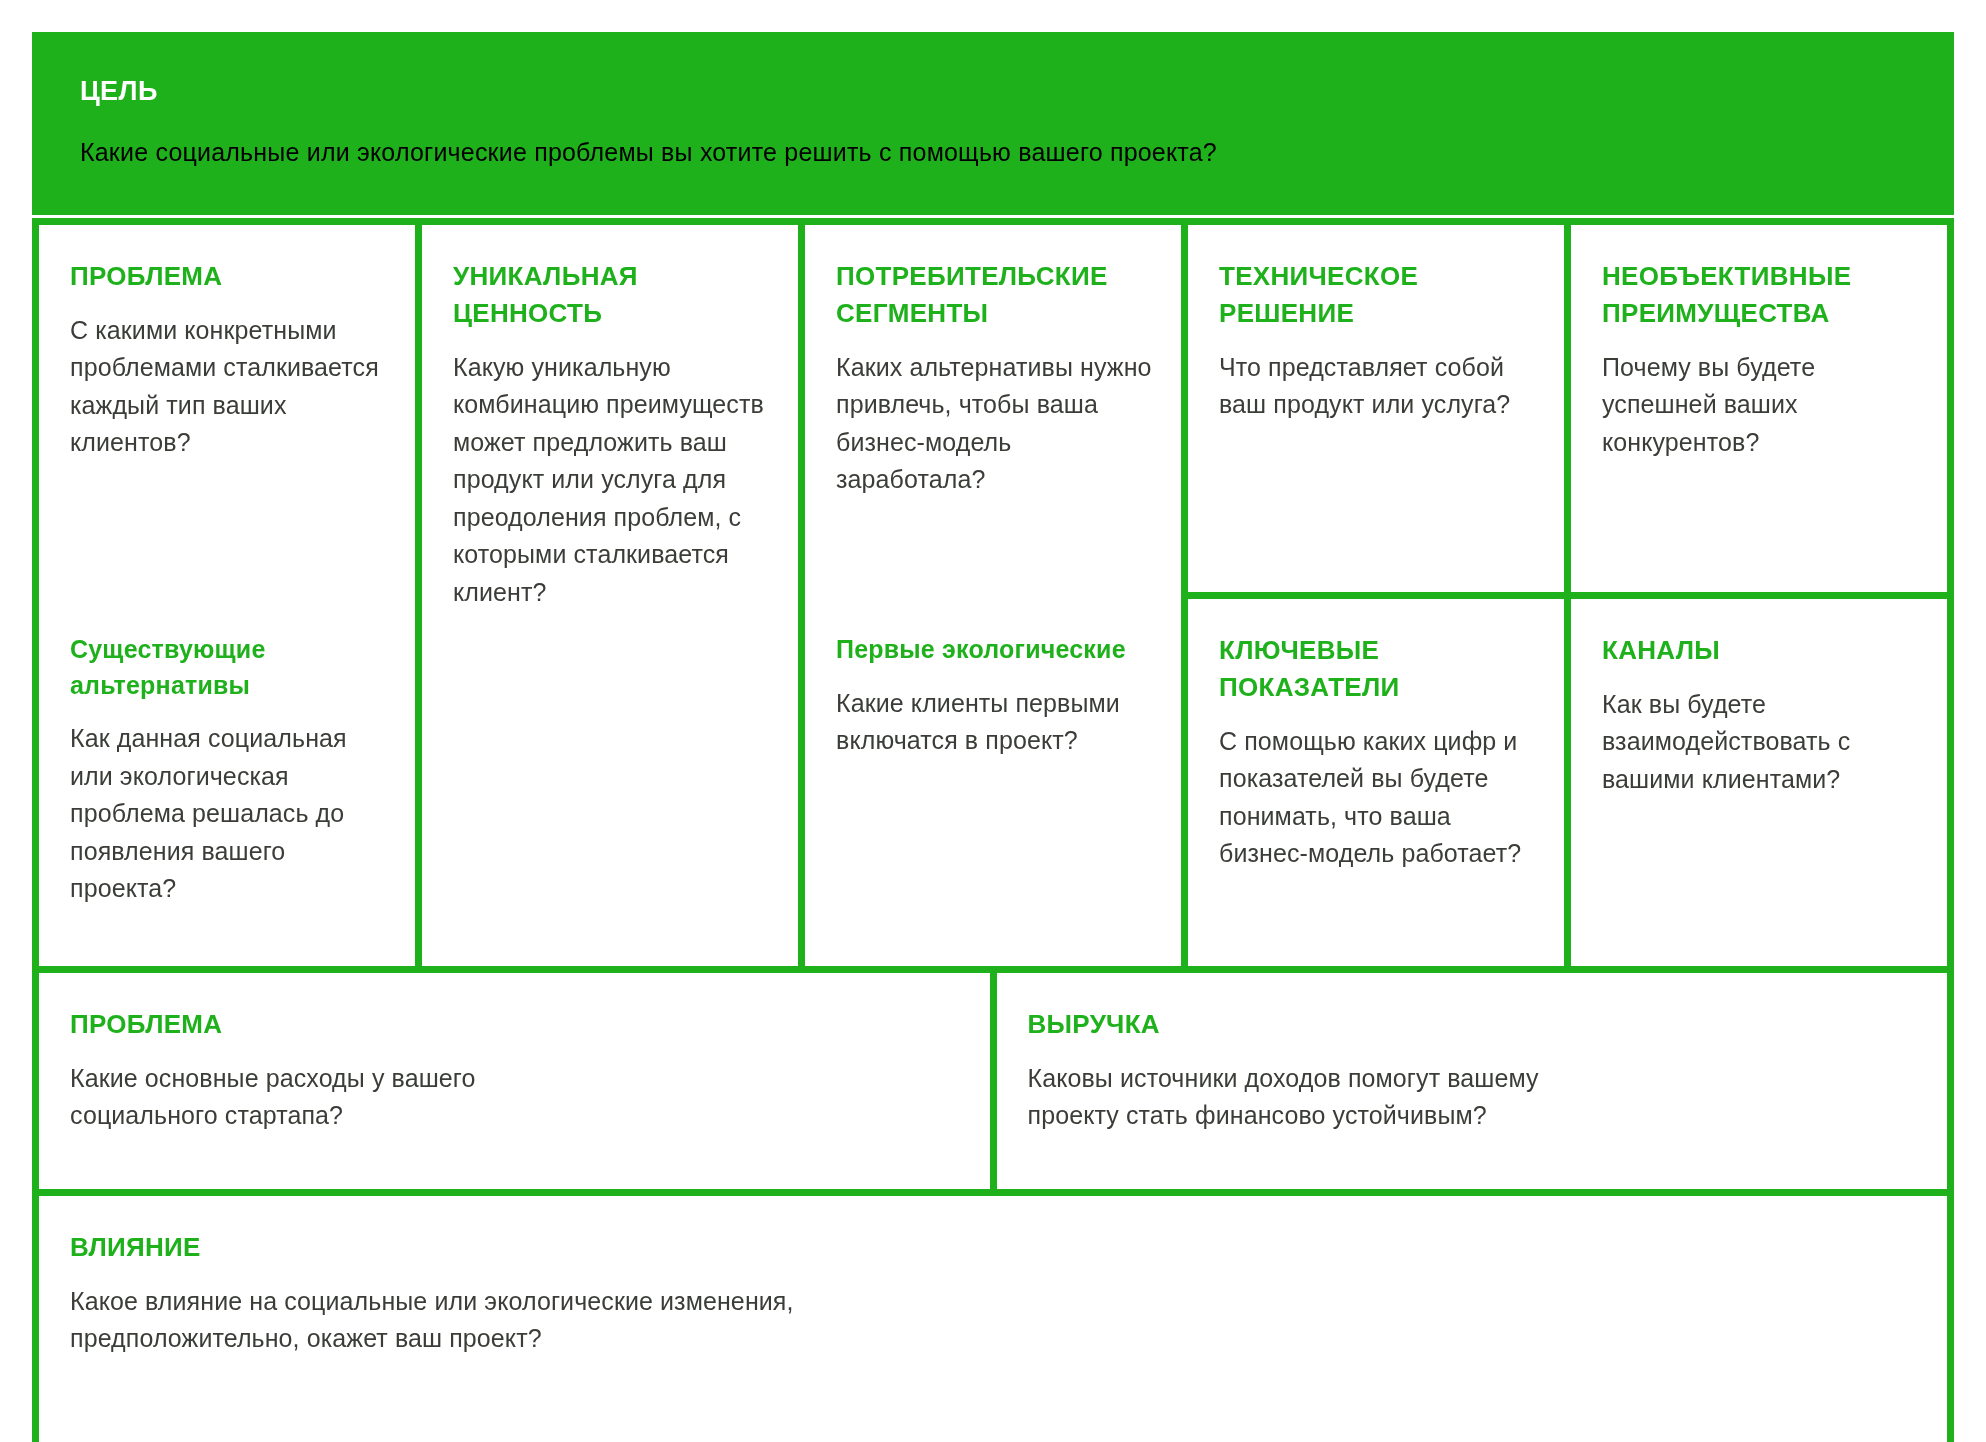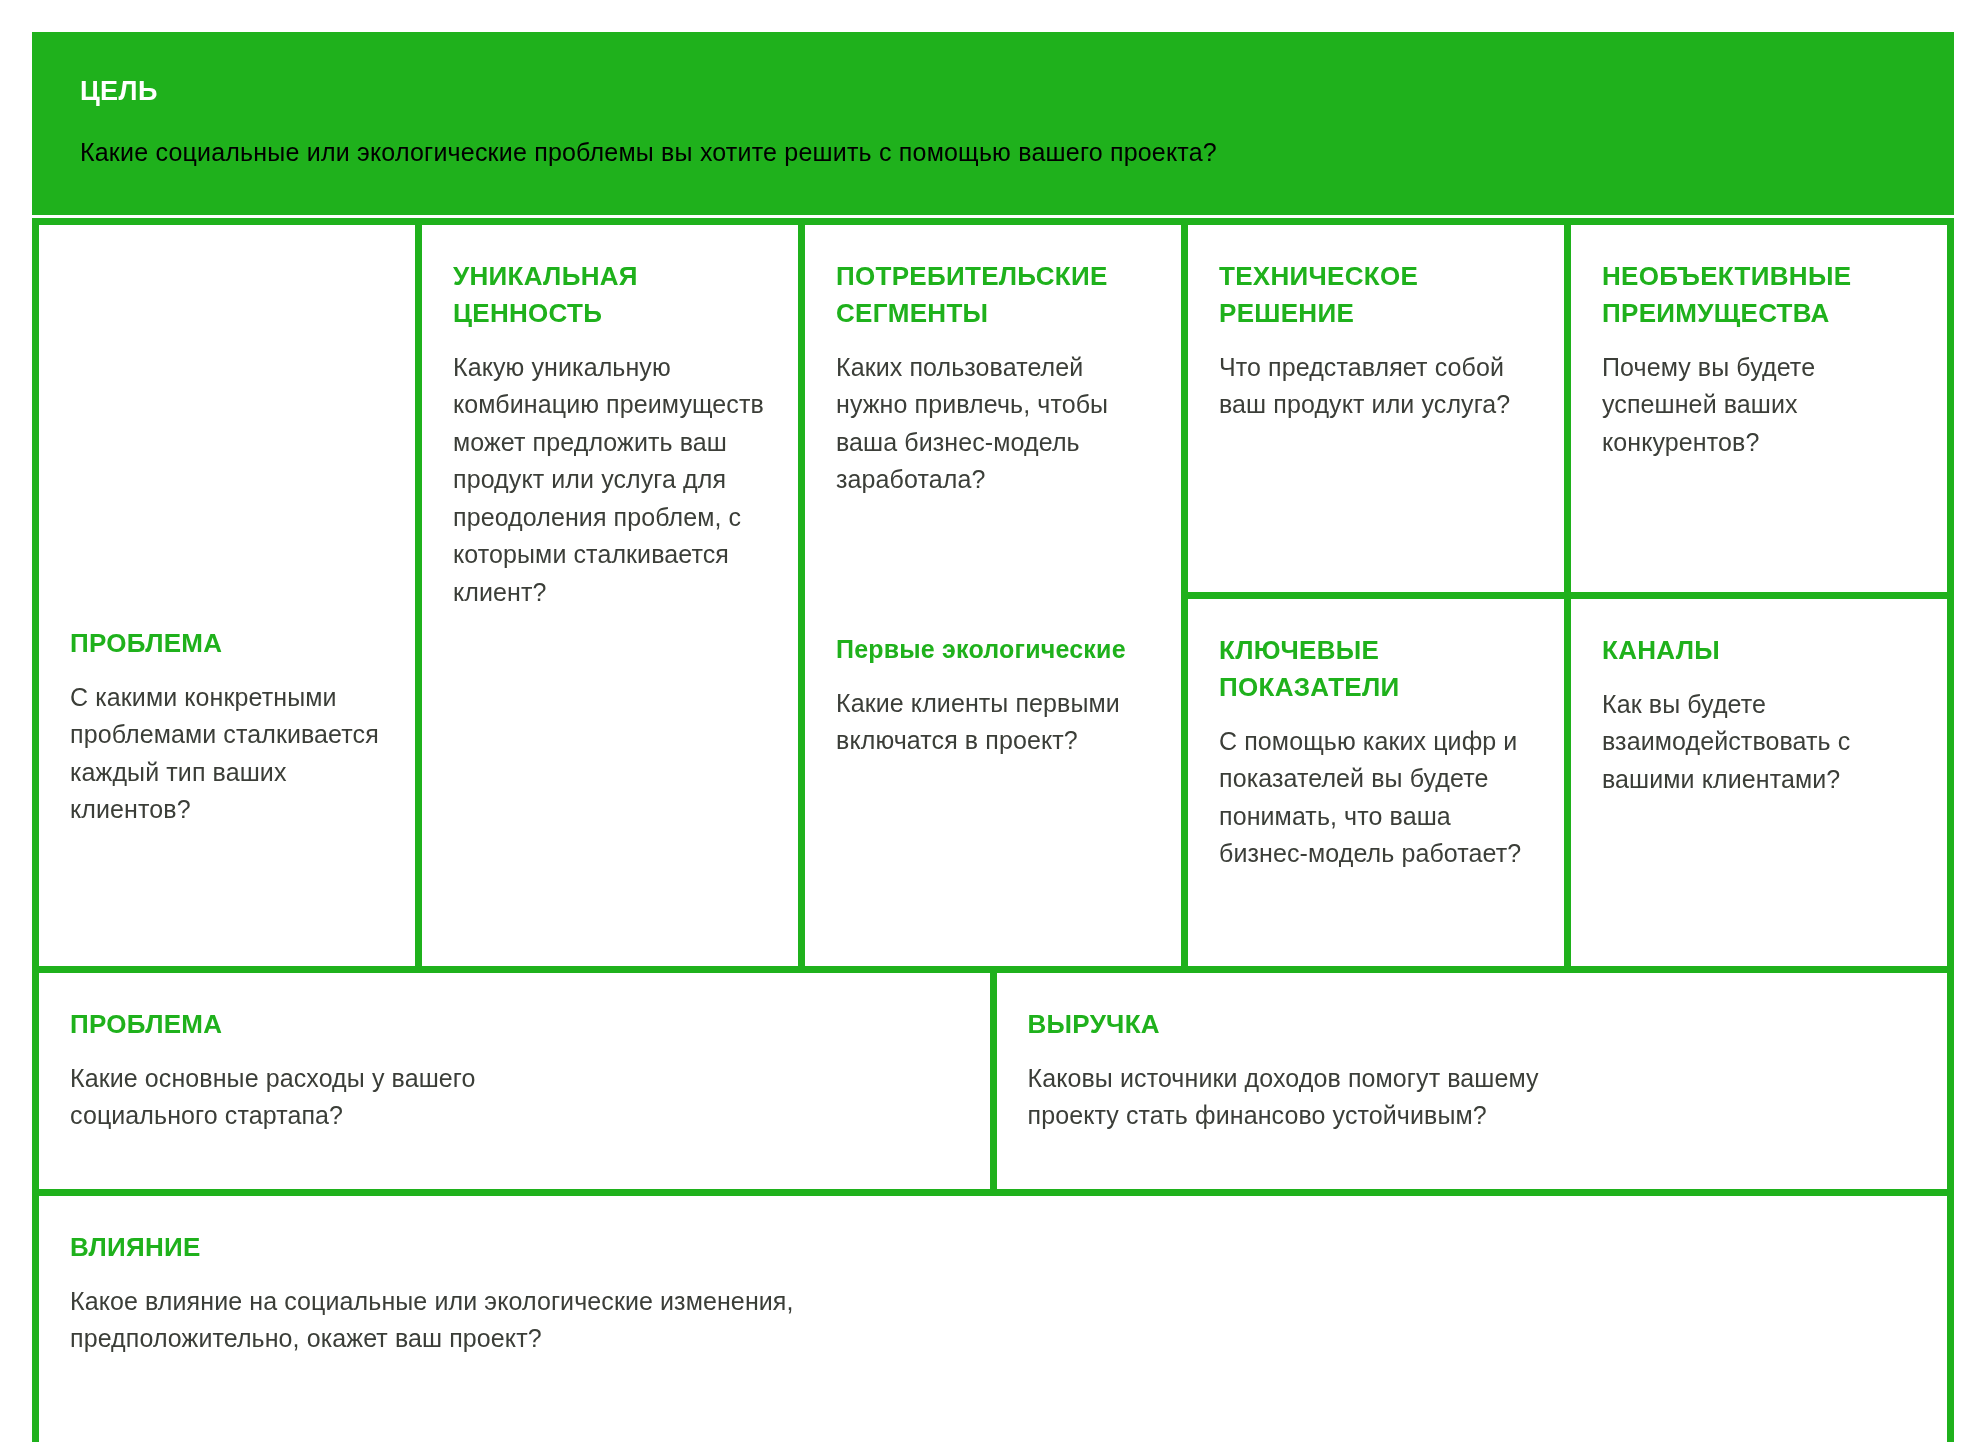--- a/index.html
+++ b/index.html
@@ -81,41 +81,45 @@
 
   <div class="board">
 
     <section class="grid-main">
 
       <div class="cell span2 split">
         <div class="half h1">
           <h2>ПРОБЛЕМА</h2>
           <p>С какими конкретными проблемами сталкивается каждый тип ваших клиентов?</p>
         </div>
+        <div class="half h2">
+          <h3>Существующие альтернативы</h3>
+          <p>Как данная социальная или экологическая проблема решалась до появления вашего проекта?</p>
+        </div>
       </div>
 
       <div class="cell">
         <h2>ТЕХНИЧЕСКОЕ РЕШЕНИЕ</h2>
         <p>Что представляет собой ваш продукт или услуга?</p>
       </div>
 
       <div class="cell span2">
         <h2>УНИКАЛЬНАЯ ЦЕННОСТЬ</h2>
         <p>Какую уникальную комбинацию преимуществ может предложить ваш продукт или услуга для преодоления проблем, с которыми сталкивается клиент?</p>
       </div>
 
       <div class="cell">
         <h2>НЕОБЪЕКТИВНЫЕ ПРЕИМУЩЕСТВА</h2>
         <p>Почему вы будете успешней ваших конкурентов?</p>
       </div>
 
       <div class="cell span2 split">
         <div class="half h1">
           <h2>ПОТРЕБИТЕЛЬСКИЕ СЕГМЕНТЫ</h2>
-          <p>Каких пользователей нужно привлечь, чтобы ваша бизнес-модель заработала?</p>
+          <p>Каких альтернативы нужно привлечь, чтобы ваша бизнес-модель заработала?</p>
         </div>
         <div class="half h2">
           <h3>Первые экологические</h3>
           <p>Какие клиенты первыми включатся в проект?</p>
         </div>
       </div>
 
       <div class="cell">
         <h2>КЛЮЧЕВЫЕ ПОКАЗАТЕЛИ</h2>
         <p>С помощью каких цифр и показателей вы будете понимать, что ваша бизнес-модель работает?</p>

